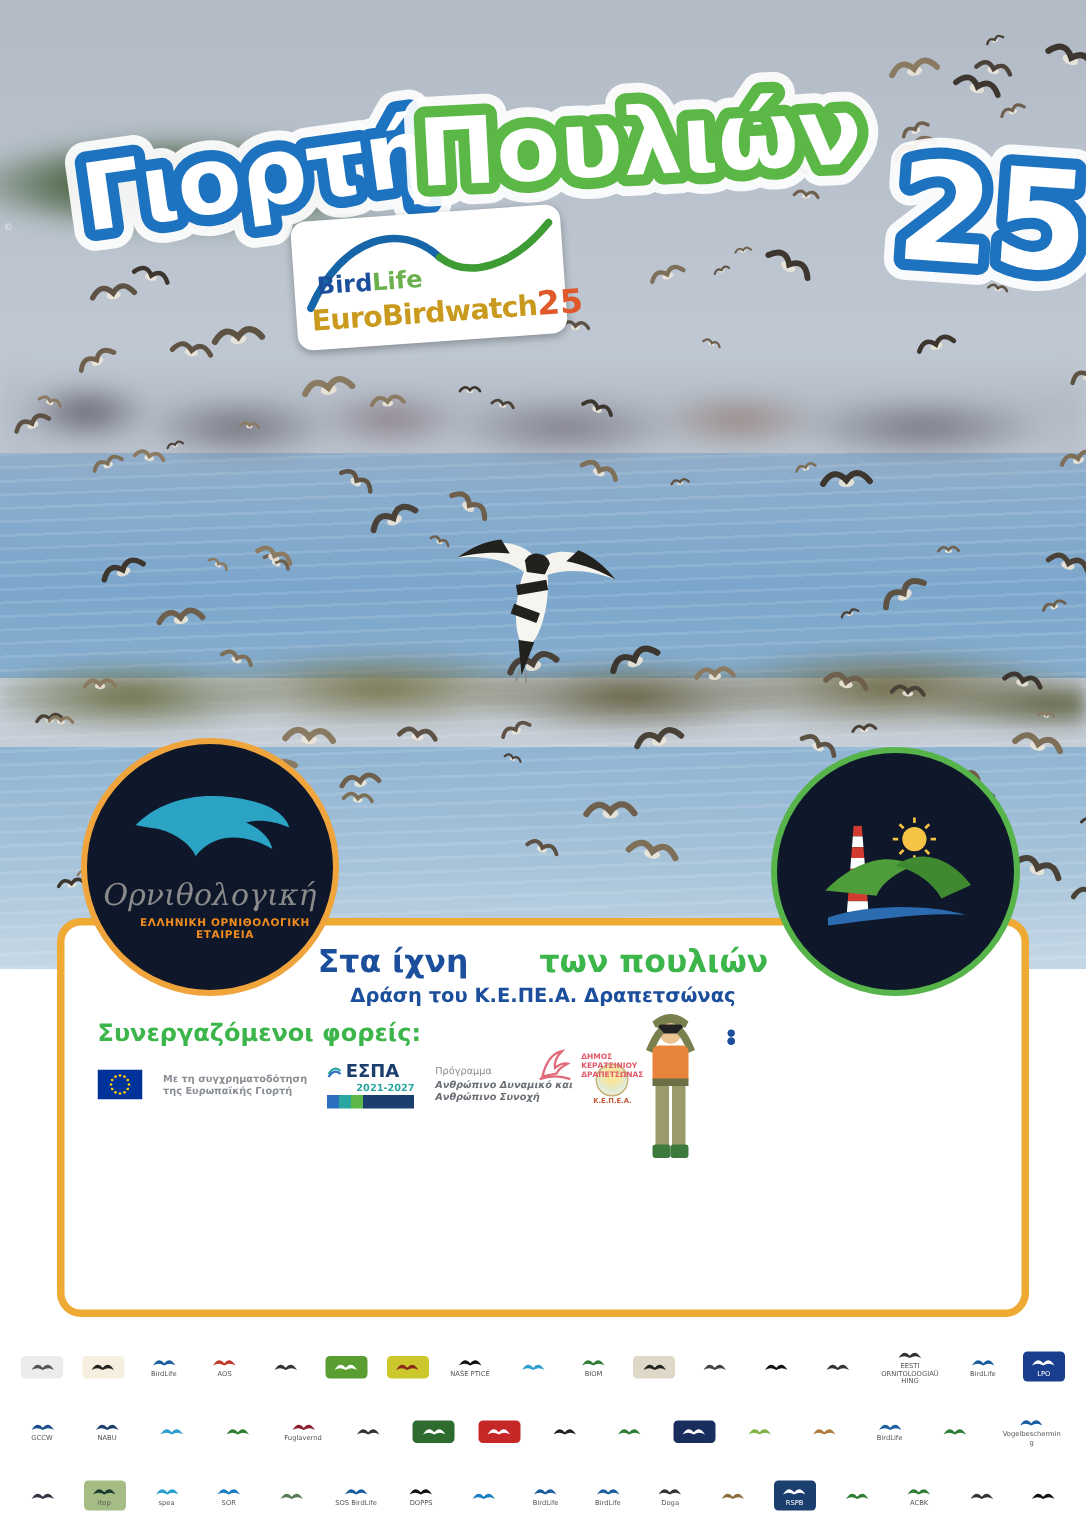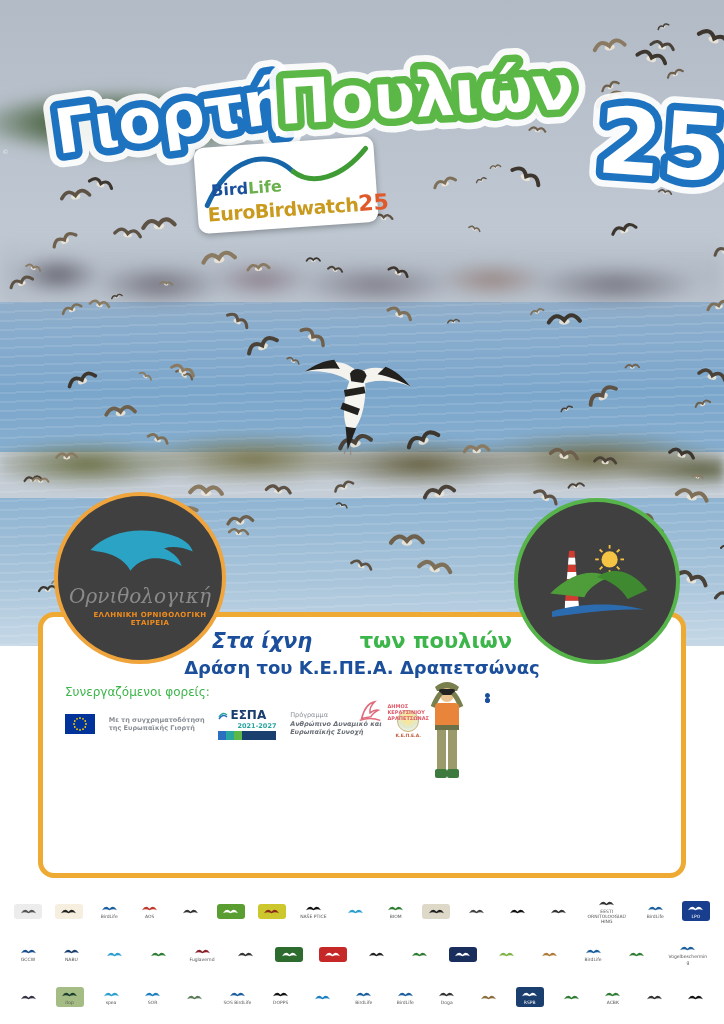--- a/index.html
+++ b/index.html
@@ -49,42 +49,42 @@
   .badge{position:absolute;left:196px;top:142px;width:180px;height:86px;background:#fff;border-radius:10px;
          transform:rotate(-4deg);box-shadow:0 2px 6px rgba(0,0,0,.3);z-index:4;}
   .badge-swoosh{position:absolute;left:0;top:0;width:180px;height:86px;}
   .badge-brand{position:absolute;left:15px;top:34px;font-size:16px;font-weight:bold;}
   .badge-bird{color:#1b4f9c;}.badge-life{color:#6ab04c;}
   .badge-event{position:absolute;left:10px;top:54px;white-space:nowrap;}
   .badge-euro{color:var(--badge-gold,#c99a1e);font-weight:bold;font-size:19px;letter-spacing:-.5px;}
   .badge-year{color:var(--badge-red,#e0592a);font-weight:bold;font-size:22px;}
 
   
-  .circle{position:absolute;border-radius:50%;background:#404040;display:flex;flex-direction:column;
+  .circle{position:absolute;border-radius:50%;background:#0f172a;display:flex;flex-direction:column;
           align-items:center;justify-content:center;text-align:center;z-index:6;box-sizing:border-box;}
   .circle-left{left:54px;top:492px;width:172px;height:172px;border:4px solid #f0a43c;}
   .circle-right{left:514px;top:498px;width:166px;height:166px;border:4px solid #56b44a;}
   .swift-svg{width:118px;height:56px;}
   .orn-name{font-family:"DejaVu Serif",serif;font-style:italic;color:#8a8a8a;font-size:20px;margin-top:-2px;}
   .orn-sub{color:var(--ornith-orange,#f08c1e);font-size:7px;font-weight:bold;letter-spacing:.4px;margin-top:3px;padding-left:20px;}
   .kepea-art{width:126px;height:110px;}
 
   
   .info-box{position:absolute;left:38px;top:612px;width:648px;height:266px;background:#fff;
             border:5px solid var(--box-border,#eeaa33);border-radius:16px;box-sizing:border-box;
             padding:10px 20px 8px;z-index:5;}
   .headline{text-align:center;font-size:21px;font-weight:bold;margin-top:2px;}
-  .hb{color:var(--text-blue,#1b4f9c);font-style:italic;} .hg{color:var(--text-green,#3cb54a);margin-left:40px;}
-  .action{text-align:center;font-size:18px;font-weight:bold;color:var(--text-blue,#1b4f9c);margin-top:4px;}
+  .hb{color:var(--text-blue,#1b4f9c);} .hg{color:var(--text-green,#3cb54a);margin-left:40px;}
+  .action{text-align:center;font-size:13px;font-weight:bold;color:var(--text-blue,#1b4f9c);margin-top:4px;}
   .location{text-align:center;font-size:18px;font-weight:bold;color:var(--text-green,#3cb54a);margin-top:3px;}
   .sched-wrap{margin-top:7px;}
   .sched{text-align:center;font-size:16.5px;font-weight:bold;color:var(--text-orange,#f07c24);line-height:1.62;}
   .box-bottom{position:relative;margin-top:7px;height:104px;}
   .left-col{position:absolute;left:2px;top:0;width:356px;}
-  .partners-h{color:var(--text-green,#3cb54a);font-weight:normal;font-size:12px;}
+  .partners-h{color:var(--text-green,#3cb54a);font-weight:bold;font-size:16px;}
   .partners-wrap{position:relative;}
   .partners-lines{color:var(--text-blue,#1b4f9c);font-weight:bold;font-size:13px;line-height:1.35;margin-top:1px;}
   .muni{position:absolute;right:-8px;top:-2px;display:flex;gap:3px;align-items:center;}
   .muni-text{color:#e05a6a;font-size:5px;font-weight:bold;line-height:1.25;text-align:left;}
   .funding{display:flex;align-items:center;gap:7px;margin-top:9px;justify-content:space-between;}
   .eu-text{color:#8a8f96;font-size:6.5px;font-weight:bold;line-height:1.3;}
   .espa{display:flex;flex-direction:column;align-items:flex-start;}
   .espa-top{display:flex;align-items:center;gap:2px;}
   .espa-word{color:#1a3e6e;font-weight:bold;font-size:12px;}
   .espa-years{color:#2aa6a0;font-size:6.5px;font-weight:bold;align-self:flex-end;}
@@ -727,21 +727,21 @@
                 <path d="M1,9 Q5,3 9,7" stroke="#2a6fc0" fill="none" stroke-width="1.5"></path>
               </svg>
               <span class="espa-word">ΕΣΠΑ</span>
             </div>
             <span class="espa-years">2021-2027</span>
             <div class="espa-bar"></div>
           </div>
           <div class="prog">
             <span>Πρόγραμμα</span><br>
             <b>Ανθρώπινο Δυναμικό και</b><br>
-            <b>Ευρωπαϊκής Συνοχή</b>
+            <b>Ανθρώπινο Συνοχή</b>
           </div>
           <div class="kepea-mini">
             <div class="kepea-circle"></div>
             <div class="kepea-cap">Κ.Ε.Π.Ε.Α.</div>
           </div>
         </div>
       </div>
 
       <svg class="watcher" viewBox="0 0 52 118">
         <path d="M14,14 Q26,4 38,14 L36,18 L16,18 Z" fill="#7a7f4e"></path>

